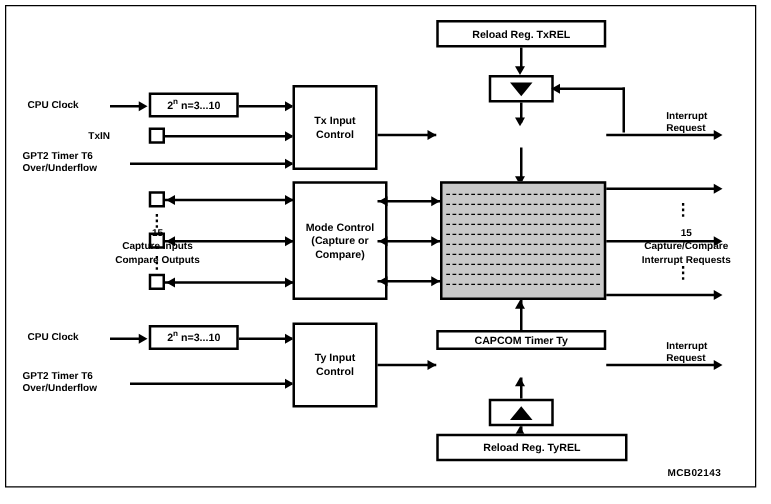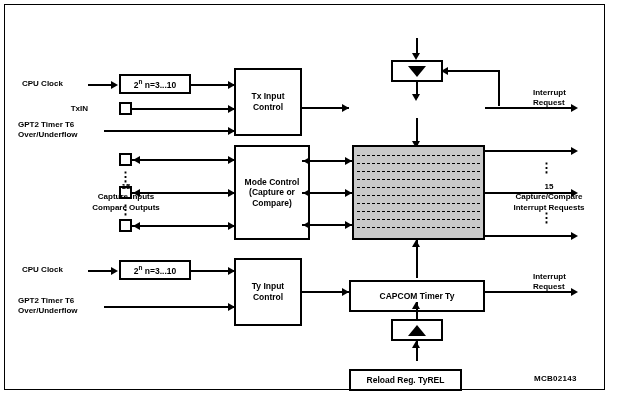--- a/index.html
+++ b/index.html
@@ -145,20 +145,23 @@
     letter-spacing: 0.3px;
   }
   .sup { font-size: 6.5px; vertical-align: super; }
 </style>
 </head>
 <body>
 
 <div id="root">
   <div class="frame"></div>
 
+  <div class="box" style="left:349px; top:16px; width:136px; height:22px;">
+    <span>Reload  Reg.  TxREL</span>
+  </div>
 
   <div class="line vline" style="left:416px; top:38px; height:18px;"></div>
   <div class="arrow-d" style="left:412px; top:53px;"></div>
 
   <div class="box" style="left:391px; top:60px; width:52px; height:22px;">
     <span class="tri-down" style="position:relative; left:0; top:0;"></span>
   </div>
   <div class="line vline" style="left:416px; top:82px; height:16px;"></div>
   <div class="arrow-d" style="left:412px; top:94px;"></div>
 
@@ -293,37 +296,37 @@
   <div class="arrow-r" style="left:228px; top:303px;"></div>
 
   <div class="box" style="left:234px; top:258px; width:68px; height:68px;">
     <span>Ty
 Input
 Control</span>
   </div>
   <div class="line hline" style="left:302px; top:291px; width:47px;"></div>
   <div class="arrow-r" style="left:342px; top:288px;"></div>
 
-  <div class="box" style="left:349px; top:280px; width:136px; height:32px;">
+  <div class="box" style="left:349px; top:264px; width:136px; height:16px;">
     <span>CAPCOM  Timer  Ty</span>
   </div>
 
   <div class="line hline" style="left:485px; top:291px; width:88px;"></div>
   <div class="arrow-r" style="left:571px; top:288px;"></div>
   <div class="lbl" style="left:533px; top:272px;">Interrupt
 Request</div>
 
   <div class="line vline" style="left:416px; top:302px; height:17px;"></div>
   <div class="arrow-u" style="left:412px; top:302px;"></div>
 
   <div class="box" style="left:391px; top:319px; width:52px; height:22px;">
     <span class="tri-up" style="position:relative; left:0; top:0;"></span>
   </div>
 
   <div class="line vline" style="left:416px; top:341px; height:20px;"></div>
   <div class="arrow-u" style="left:412px; top:341px;"></div>
 
-  <div class="box" style="left:349px; top:369px; width:113px; height:22px;">
+  <div class="box" style="left:349px; top:347px; width:153px; height:22px;">
     <span>Reload  Reg.  TyREL</span>
   </div>
 
   <div class="code" style="left:534px; top:374px;">MCB02143</div>
 </div>
 
 </body></html>

